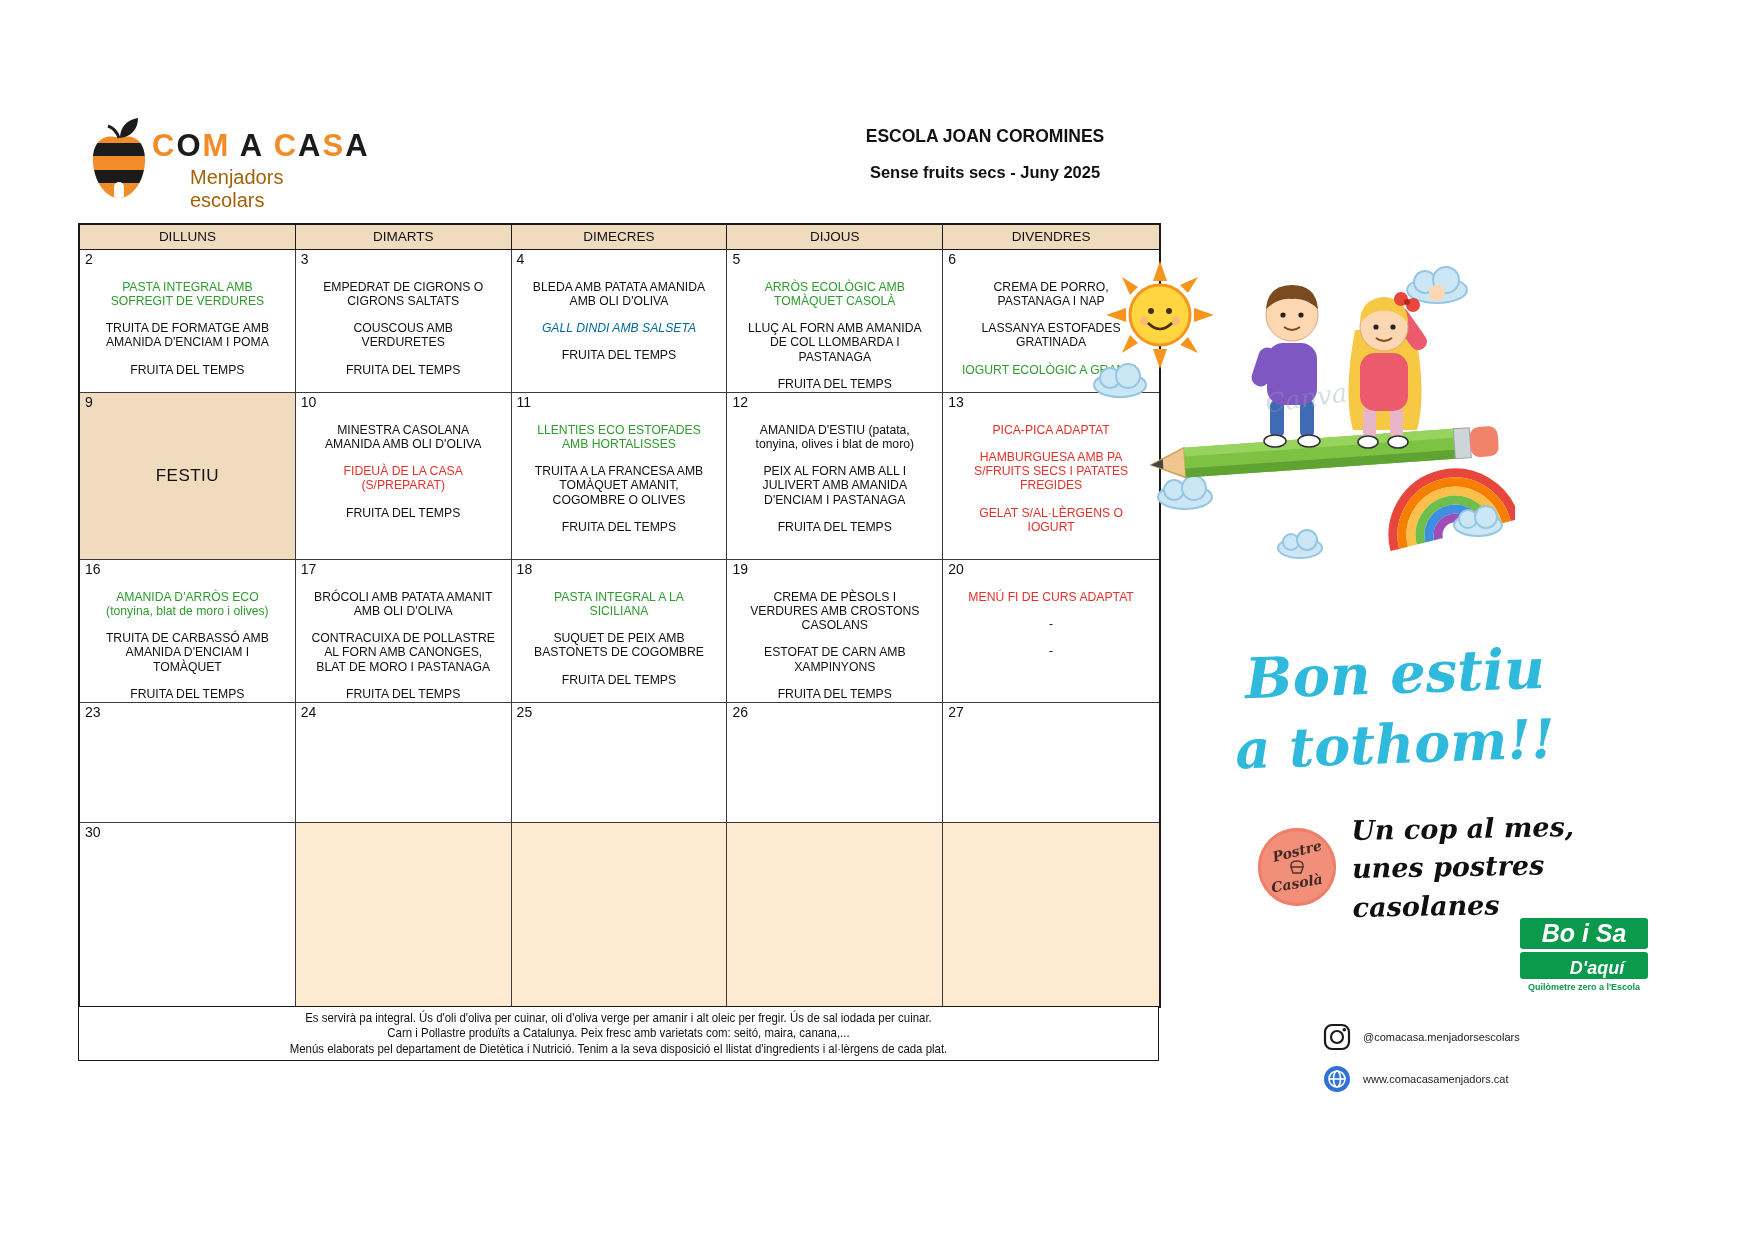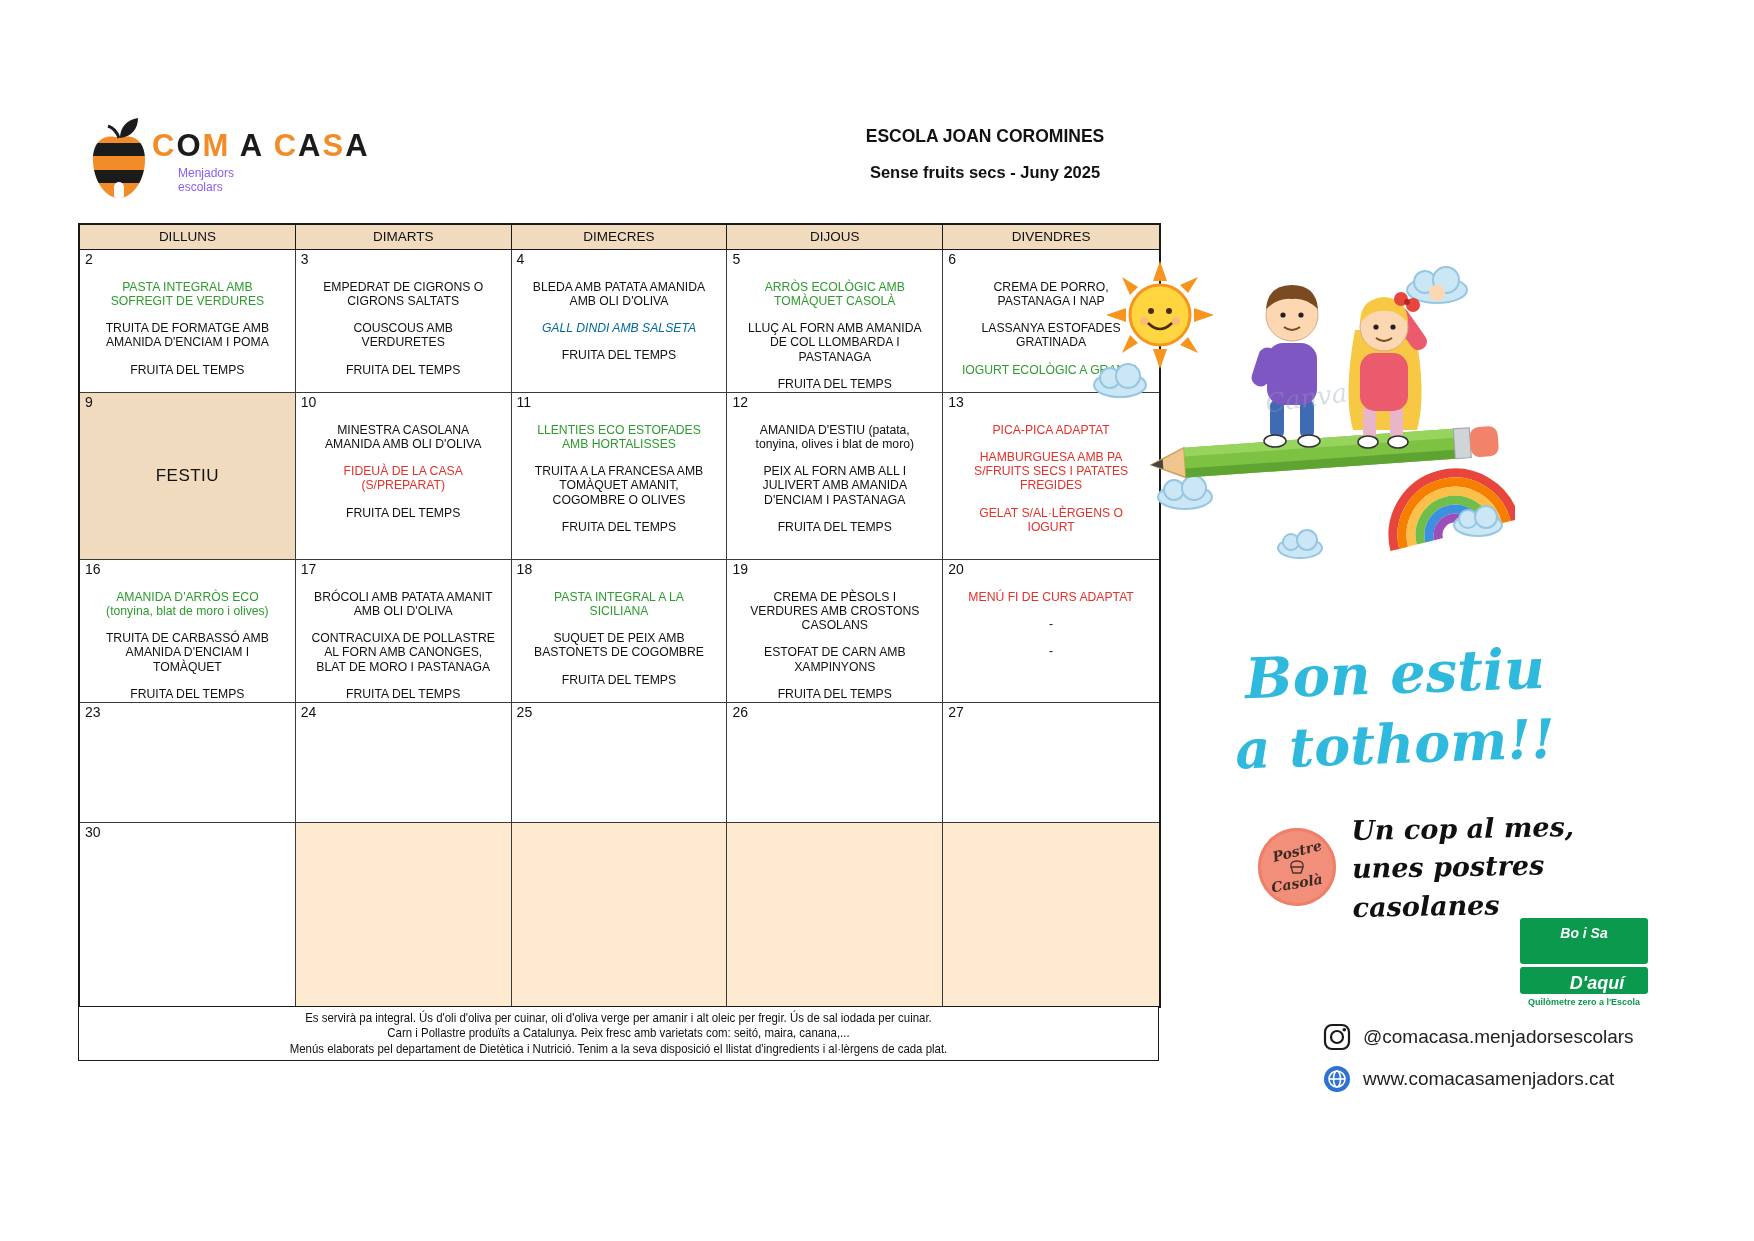--- a/index.html
+++ b/index.html
@@ -4,21 +4,21 @@
 <style>
   html,body{margin:0;padding:0;}
   body{
     width:1754px;height:1241px;position:relative;background:#ffffff;
     font-family:"Liberation Sans", sans-serif;overflow:hidden;color:#111;
   }
   
   .logo-wrap{position:absolute;left:90px;top:114px;}
   .apple-svg{position:absolute;left:0;top:2px;}
   .logo-text{position:absolute;left:62px;top:14px;font-size:31px;font-weight:bold;letter-spacing:2px;white-space:pre;}
-  .logo-sub{position:absolute;left:88px;top:52px;font-size:12px;color:#8b5cf6;}
+  .logo-sub{position:absolute;left:100px;top:52px;font-size:20px;color:#a16207;}
   
   .titles{position:absolute;left:785px;width:400px;text-align:center;}
   .school-title{top:126px;font-size:17.5px;font-weight:bold;position:absolute;width:400px;}
   .menu-subtitle{top:163px;font-size:16.5px;font-weight:bold;position:absolute;width:400px;}
   
   .cal{position:absolute;left:78px;top:223px;width:1079px;border:2px solid #1a1a1a;background:#fff;}
   .cal-head{display:grid;grid-template-columns:repeat(5,1fr);background:#F0DBBE;border-bottom:1.5px solid #1a1a1a;}
   .cal-hcell{height:24px;line-height:24px;text-align:center;font-size:13.5px;border-right:1.5px solid #1a1a1a;}
   .cal-hcell:last-child{border-right:none;}
   .cal-row{display:grid;grid-template-columns:repeat(5,1fr);}
@@ -40,26 +40,26 @@
   .headline-1{top:640px;font-size:56px;position:absolute;width:400px;}
   .headline-2{top:712px;font-size:54px;position:absolute;width:400px;}
   .badge{position:absolute;left:1258px;top:828px;width:78px;height:78px;border-radius:50%;
     background:#F28F7B;box-shadow:inset 0 0 0 3px #ef7f68;display:flex;flex-direction:column;align-items:center;justify-content:center;gap:1px;}
   .badge .b1{font-family:"DejaVu Serif", serif;font-style:italic;font-weight:bold;font-size:14px;color:#3f2a23;transform:rotate(-14deg);}
   .badge .b2{font-family:"DejaVu Serif", serif;font-style:italic;font-weight:bold;font-size:14px;color:#3f2a23;transform:rotate(-10deg);}
   .promo{position:absolute;left:1352px;top:810px;font-family:"DejaVu Serif", serif;font-weight:bold;font-style:italic;
     font-size:27px;color:#101010;line-height:1.42;transform:rotate(-1deg);}
   .eco{position:absolute;left:1520px;top:918px;width:128px;text-align:center;}
   .eco-row{background:#0B9A4D;color:#fff;font-weight:bold;font-style:italic;border-radius:3px;margin-bottom:3px;}
-  .eco-row.e1{height:46px;line-height:30px;font-size:14px;}
+  .eco-row.e1{height:31px;line-height:30px;font-size:25px;}
   .eco-row.e2{height:27px;line-height:33px;font-size:18px;padding-left:26px;}
   .eco-cap{font-size:9px;font-weight:bold;color:#0B9A4D;margin-top:1px;}
   .contact{position:absolute;left:1322px;display:flex;align-items:center;gap:11px;}
   .c1{top:1022px;}.c2{top:1064px;}
-  .contact .txt{font-size:19px;color:#222;}
+  .contact .txt{font-size:11px;color:#222;}
   .wm{position:absolute;left:1265px;top:383px;font-size:26px;font-style:italic;color:#8fa3ad;opacity:.35;transform:rotate(-8deg);font-family:"DejaVu Serif", serif;}
 </style>
 </head>
 <body>
 
 <div class="logo-wrap">
   <svg class="apple-svg" width="58" height="84" viewBox="0 0 58 84">
     <defs>
         <clipPath id="appleClip">
           <path d="M29 22 C12 16 2 28 3 46 C4 66 16 82 29 82 C42 82 54 66 55 46 C56 28 46 16 29 22 Z"></path>

